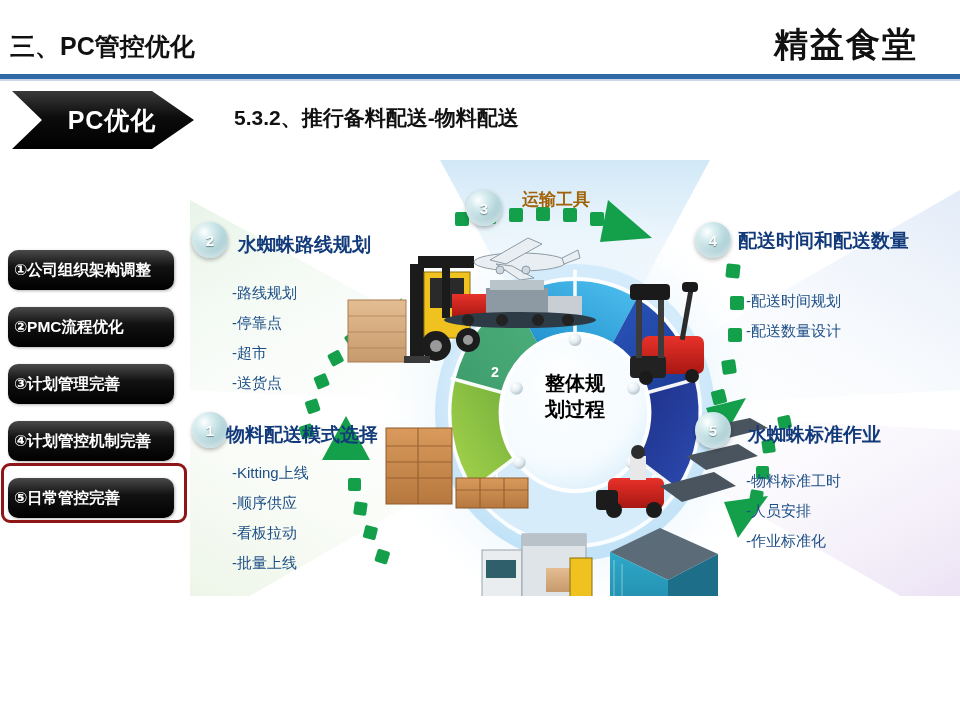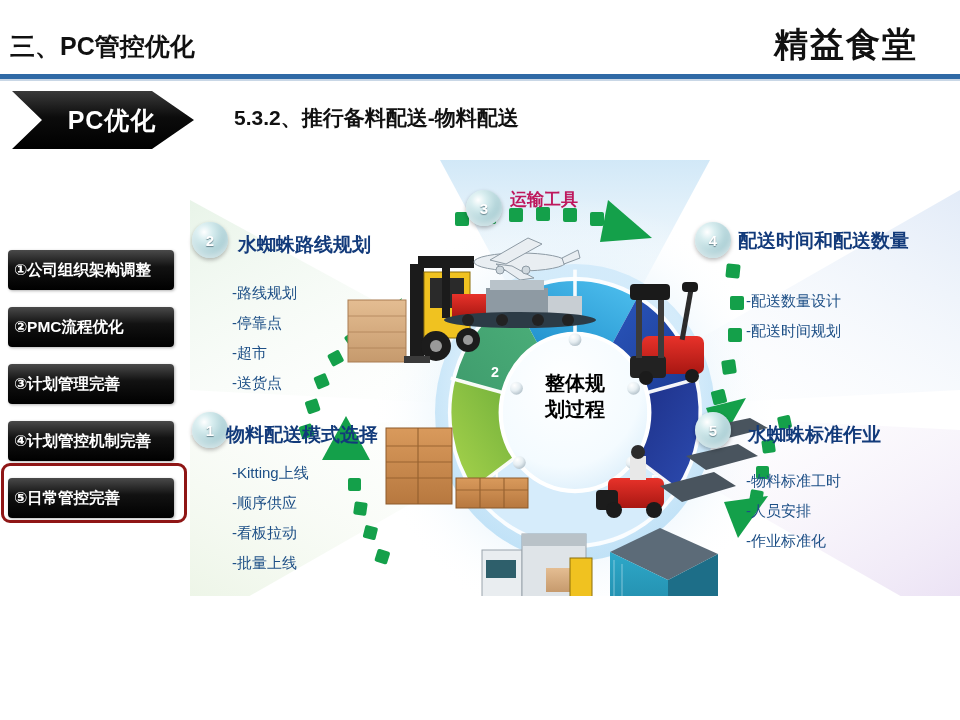--- a/index.html
+++ b/index.html
@@ -32,21 +32,21 @@
     padding-left:18px;box-sizing:border-box;
     color:#fff;font-size:25px;font-weight:bold;letter-spacing:1px;
   }
   .subtitle{position:absolute;left:210px;top:104px;font-size:21px;font-weight:bold;color:#111;white-space:nowrap;margin-left:24px;}
 
   
   .nav{position:absolute;left:8px;top:250px;width:176px;}
   .nav-item{
     position:relative;width:166px;height:40px;margin-bottom:17px;
     background:linear-gradient(180deg,#4a4a4a 0%,#121212 42%,#000 100%);
-    border-radius:4px;display:flex;align-items:center;padding-left:6px;box-sizing:border-box;
+    border-radius:10px;display:flex;align-items:center;padding-left:6px;box-sizing:border-box;
     box-shadow:1px 1px 3px rgba(0,0,0,.3);
   }
   .nav-item span{color:#fff;font-size:15.5px;font-weight:bold;letter-spacing:0px;white-space:nowrap;}
   .nav-highlight{
     position:absolute;left:1px;top:463px;width:180px;height:54px;
     border:3px solid #8f1616;border-radius:9px;pointer-events:none;
   }
 
   
   .art{position:absolute;left:190px;top:160px;width:770px;height:500px;}
@@ -55,21 +55,21 @@
   .circle-badge{
     position:absolute;width:36px;height:36px;border-radius:50%;
     background:radial-gradient(circle at 34% 28%, #ffffff 0%, #d9eef0 22%, #a9ced4 62%, #8fb9c1 100%);
     box-shadow:0 2px 4px rgba(0,0,0,.28), inset 0 -4px 7px rgba(255,255,255,.55);
     display:flex;align-items:center;justify-content:center;
     color:#ffffff;font-size:15px;font-weight:bold;
     text-shadow:0 1px 1px rgba(80,110,120,.8);
   }
 
   .blk-title{position:absolute;font-size:19px;font-weight:bold;color:#123a7a;white-space:nowrap;}
-  .blk-title.teal{color:#be185d;}
+  .blk-title.teal{color:#a16207;margin-left:12px;}
   .blk-bullets{position:absolute;font-size:15px;color:#1d4f86;line-height:30px;white-space:nowrap;}
   .blk-bullets div{white-space:nowrap;}
 
   
   .donut-center-text{
     position:absolute;text-align:center;color:#000000;font-weight:bold;font-size:20px;line-height:26px;
     text-shadow:0 1px 0 rgba(255,255,255,.9);
   }
 
   
@@ -424,22 +424,22 @@
       <div>-看板拉动</div>
       <div>-批量上线</div>
     </div>
 
     <div class="circle-badge" style="left:276px;top:30px;">3</div>
     <div class="blk-title teal" style="left:320px;top:28px;font-size:17px;">运输工具</div>
 
     <div class="circle-badge" style="left:505px;top:62px;">4</div>
     <div class="blk-title" style="left:548px;top:68px;">配送时间和配送数量</div>
     <div class="blk-bullets" style="left:556px;top:126px;">
+      <div>-配送时间规划</div>
       <div>-配送数量设计</div>
-      <div>-配送时间规划</div>
     </div>
 
     <div class="circle-badge" style="left:505px;top:252px;">5</div>
     <div class="blk-title" style="left:558px;top:262px;text-align:center;">水蜘蛛标准作业</div>
     <div class="blk-bullets" style="left:556px;top:306px;">
       <div>-物料标准工时</div>
       <div>-人员安排</div>
       <div>-作业标准化</div>
     </div>
   </div>

